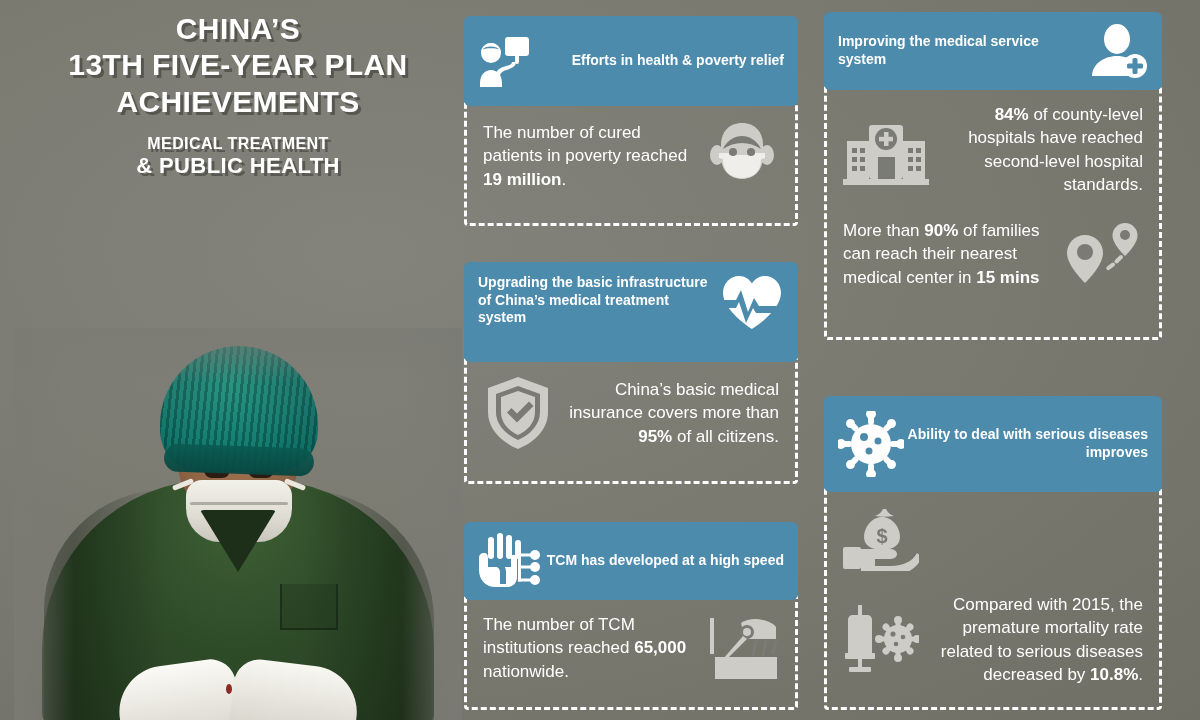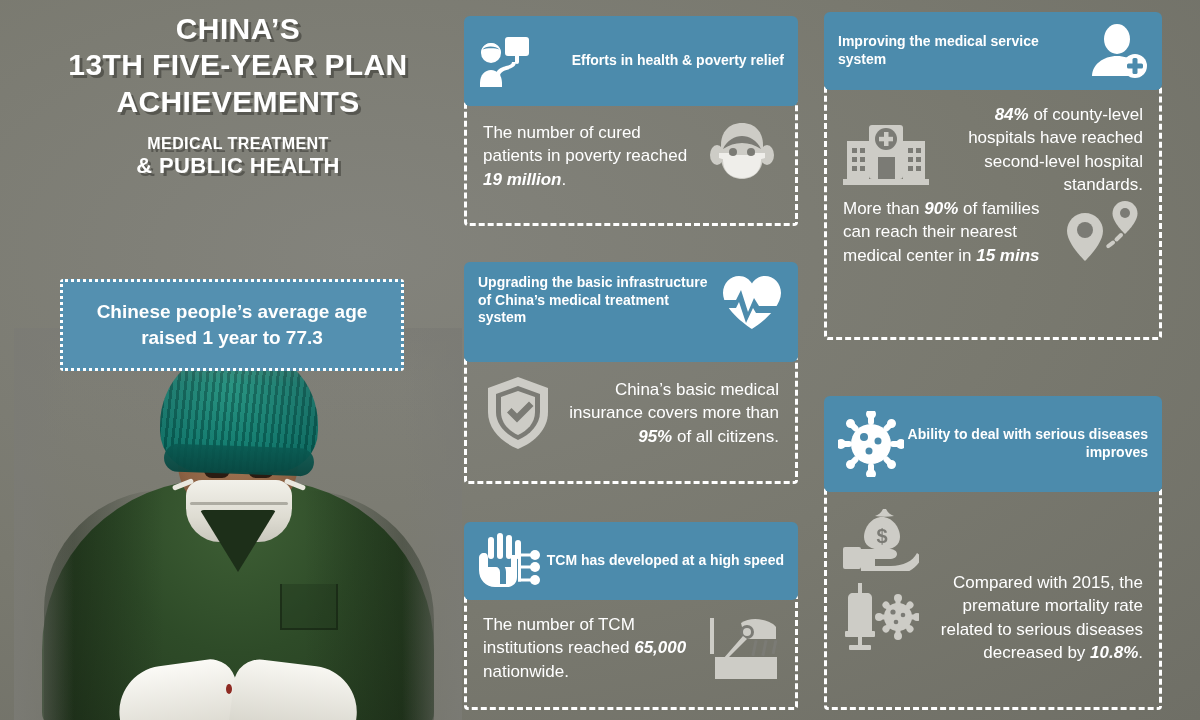--- a/index.html
+++ b/index.html
@@ -219,28 +219,28 @@
     border-radius: 4px;
     margin-top: -6px;
     padding: 16px 16px 14px 16px;
     position: relative;
   }
   .fact {
     display: flex;
     align-items: center;
     gap: 12px;
   }
-  .fact + .fact { }
+  .fact + .fact { margin-top: 22px; }
   .fact-text {
     color: #ffffff;
     font-size: 17px;
     line-height: 1.38;
     flex: 1 1 auto;
   }
-  .fact-text b { font-weight: bold; font-style: italic; }
+  .fact-text b { font-weight: bold; }
   .fact-icon { flex: 0 0 auto; display: flex; align-items: center; justify-content: center; }
   .fact-icon svg { display: block; }
 
   
   .ta-left   { text-align: left; }
   .ta-right  { text-align: right; }
   .h-between { justify-content: space-between; }
 
   
   #card-efforts     { left: 464px; top: 16px;  width: 334px; }
@@ -274,23 +274,20 @@
   <div id="left-panel">
 
     <div class="title-block">
       <div class="title-line t1">CHINA’S</div>
       <div class="title-line t2">13TH FIVE-YEAR PLAN</div>
       <div class="title-line t3">ACHIEVEMENTS</div>
       <div class="title-line t4">MEDICAL TREATMENT</div>
       <div class="title-line t5">&amp; PUBLIC HEALTH</div>
     </div>
 
-    <div id="age-box">
-      <div class="age-text">Chinese people’s average age raised 1 year to 77.3</div>
-    </div>
 
     <div id="photo">
       <div class="ph scrubs"></div>
       <div class="ph scrubs-shadeL"></div>
       <div class="ph scrubs-shadeR"></div>
       <div class="ph neck"></div>
       <div class="ph face"></div>
       <div class="ph brow-l"></div>
       <div class="ph brow-r"></div>
       <div class="ph eye-l"></div>

